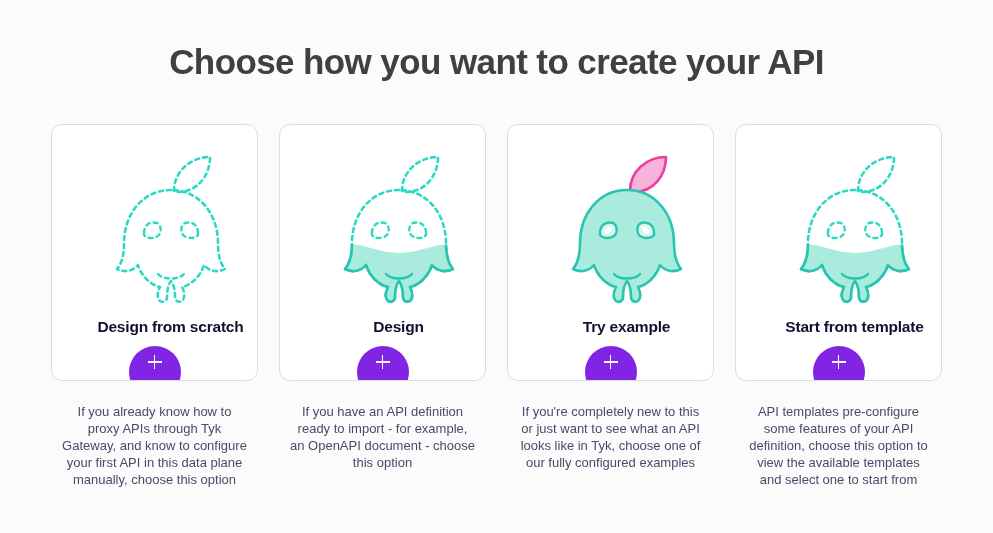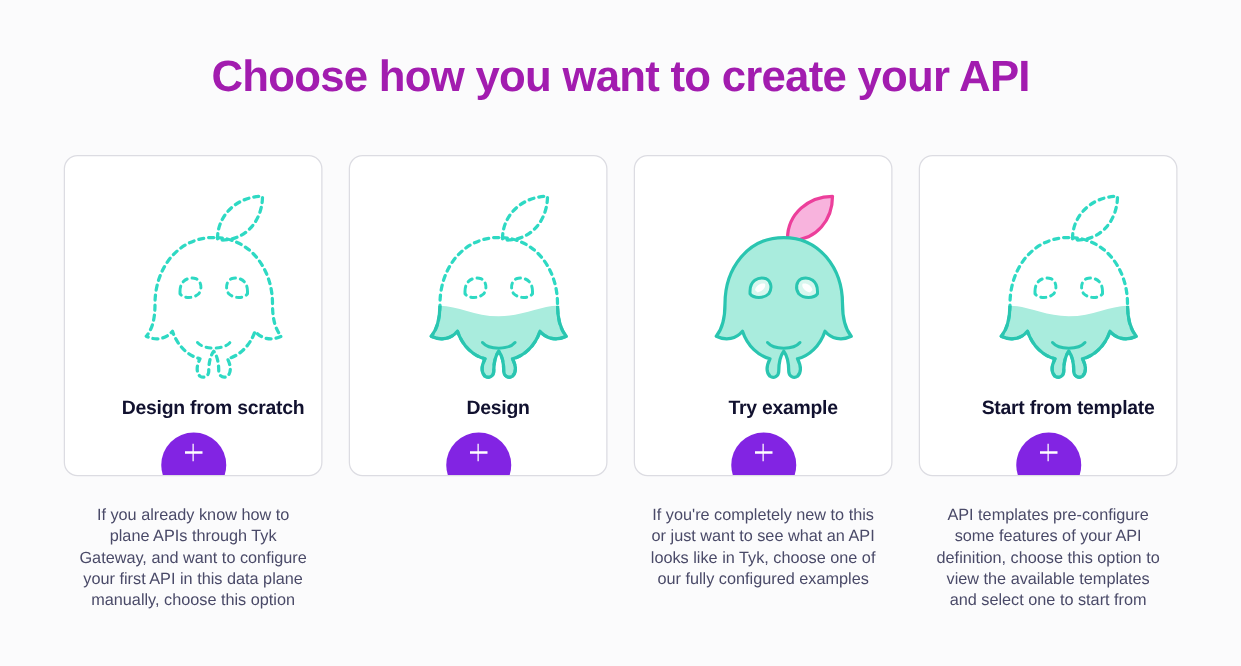--- a/index.html
+++ b/index.html
@@ -21,21 +21,21 @@
   }
   .page-title {
     position: absolute;
     top: 40px;
     left: 0;
     width: 993px;
     text-align: center;
     font-size: 35px;
     font-weight: bold;
     letter-spacing: -0.6px;
-    color: #a21caf;
+    color: #404040;
     line-height: 44px;
   }
   .options-row {
     position: absolute;
     top: 124px;
     left: 50px;
     width: 893px;
     display: flex;
     justify-content: space-between;
     align-items: flex-start;
@@ -152,21 +152,21 @@
             <path d="M87 86 C87 78 81 74 74 76 C70 78 69 84 72 88 C76 92 84 92 87 88 Z" fill="none" stroke="#2ed9c3" stroke-width="2.4" stroke-dasharray="4 4" stroke-linecap="round" stroke-linejoin="round"></path>
 
             <path d="M47 127 C52 133 68 133 73 127" fill="none" stroke="#2ed9c3" stroke-width="2.4" stroke-dasharray="4 4" stroke-linecap="round"></path>
           </svg>
         </div>
         <div class="card-title">Design from scratch</div>
         <div class="plus-button">
           <span class="plus-glyph"></span>
         </div>
       </div>
-      <div class="option-desc">If you already know how to plane APIs through Tyk Gateway, and want to configure your first API in this data plane manually, choose this option</div>
+      <div class="option-desc">If you already know how to proxy APIs through Tyk Gateway, and know to configure your first API in this data plane manually, choose this option</div>
     </div>
 
     <div class="option">
       <div class="card">
         <div class="mascot-wrap">
           <svg viewBox="0 0 120 160" xmlns="http://www.w3.org/2000/svg">
             <defs>
               <clipPath id="bodyClip2">
                 <path d="M60 43 C31 43 13 68 13 96 C13 108 11 116 6 122 C14 126 22 124 27 118
                          C31 130 40 138 49 140 C46 146 46 151 49 154 C52 156 56 154 56 150
@@ -203,20 +203,21 @@
             <path d="M87 86 C87 78 81 74 74 76 C70 78 69 84 72 88 C76 92 84 92 87 88 Z" fill="none" stroke="#2ed9c3" stroke-width="2.4" stroke-dasharray="4 4" stroke-linecap="round" stroke-linejoin="round"></path>
 
             <path d="M47 127 C52 133 68 133 73 127" fill="none" stroke="#2ac5b0" stroke-width="2.4" stroke-linecap="round"></path>
           </svg>
         </div>
         <div class="card-title">Design</div>
         <div class="plus-button">
           <span class="plus-glyph"></span>
         </div>
       </div>
+      <div class="option-desc">If you have an API definition ready to import - for example, an OpenAPI document - choose this option</div>
     </div>
 
     <div class="option">
       <div class="card">
         <div class="mascot-wrap">
           <svg viewBox="0 0 120 160" xmlns="http://www.w3.org/2000/svg">
 
             <path d="M63 44 C63 24 80 10 99 10 C99 29 86 45 67 45 Z" fill="#f8b3dd" stroke="#ec3f9b" stroke-width="2.6" stroke-linecap="round" stroke-linejoin="round"></path>
 
             <path d="M60 43 C31 43 13 68 13 96 C13 108 11 116 6 122 C14 126 22 124 27 118

